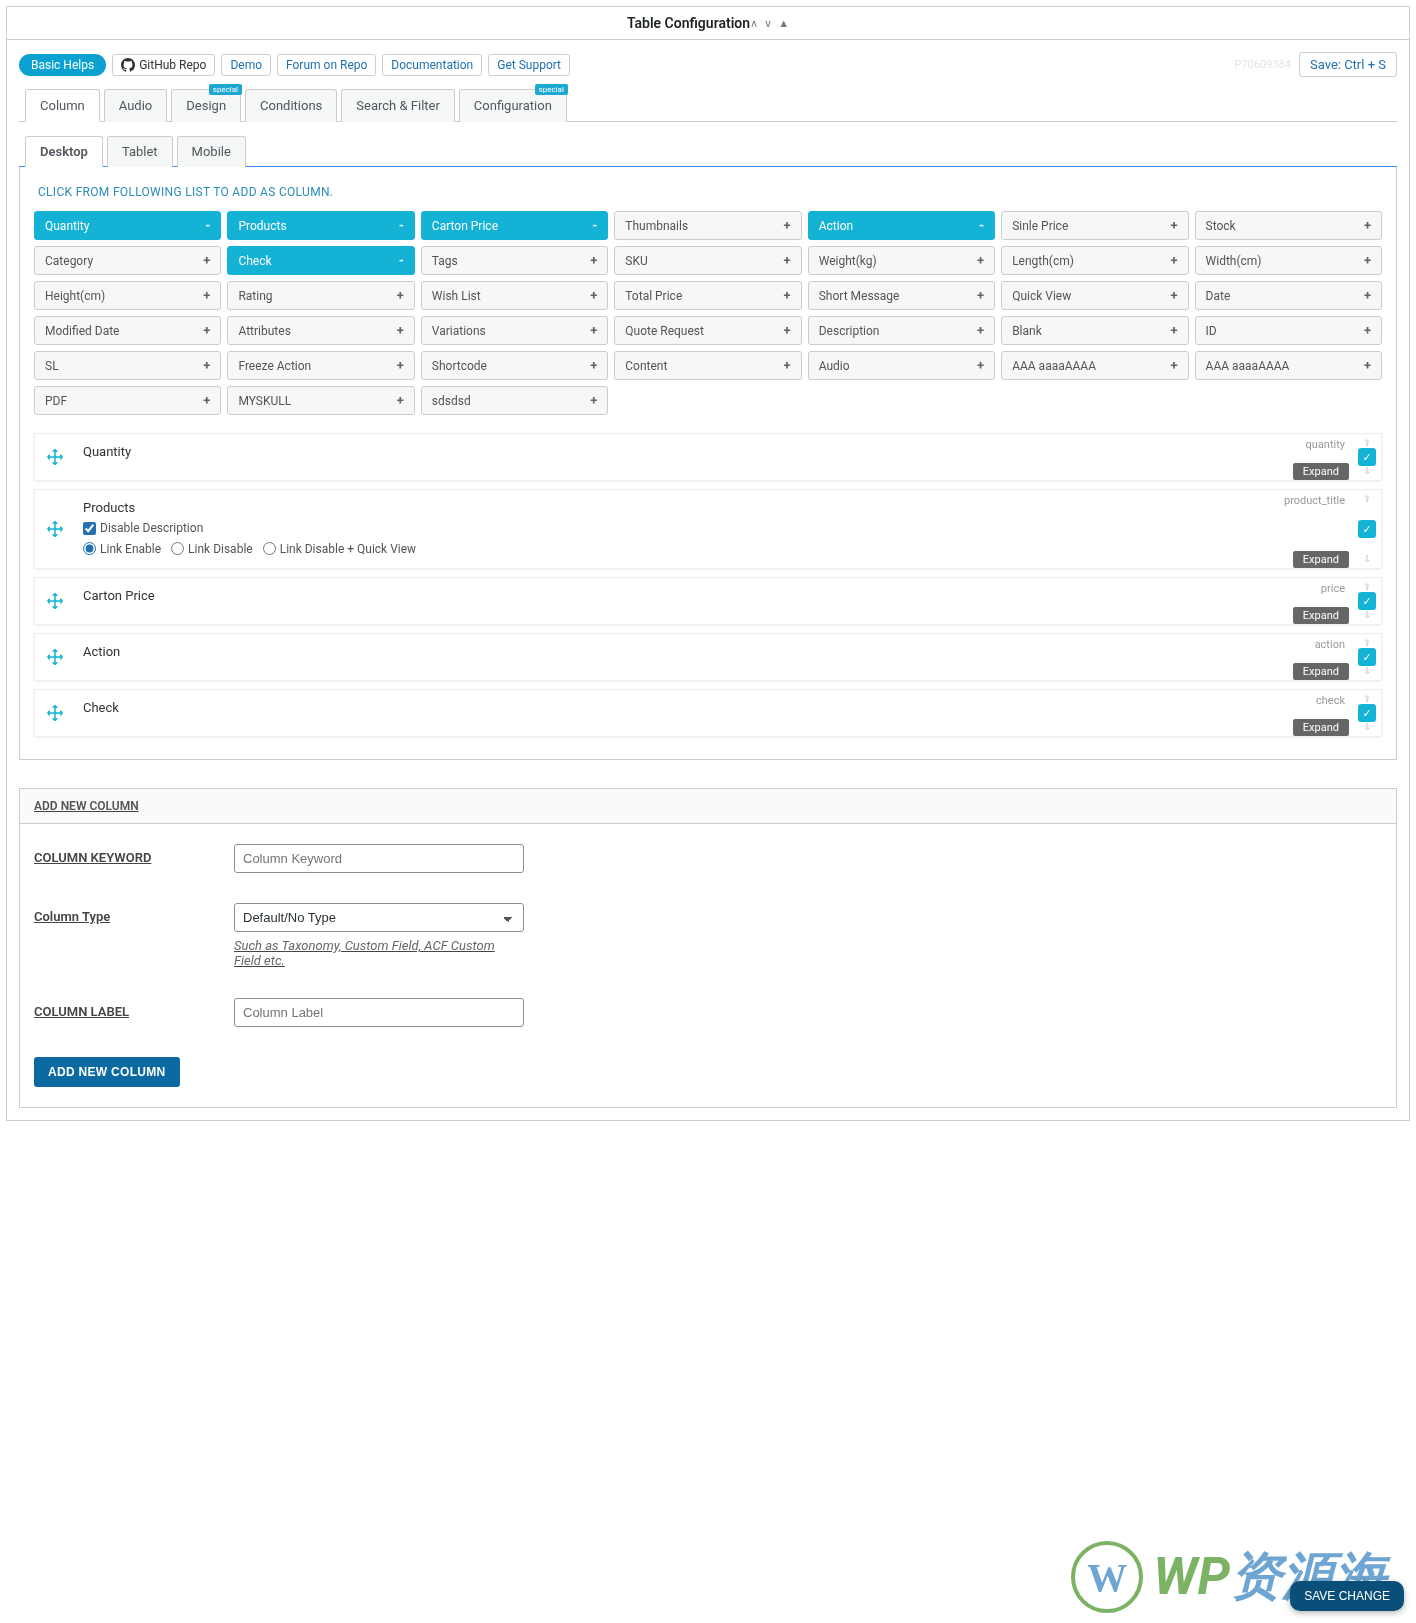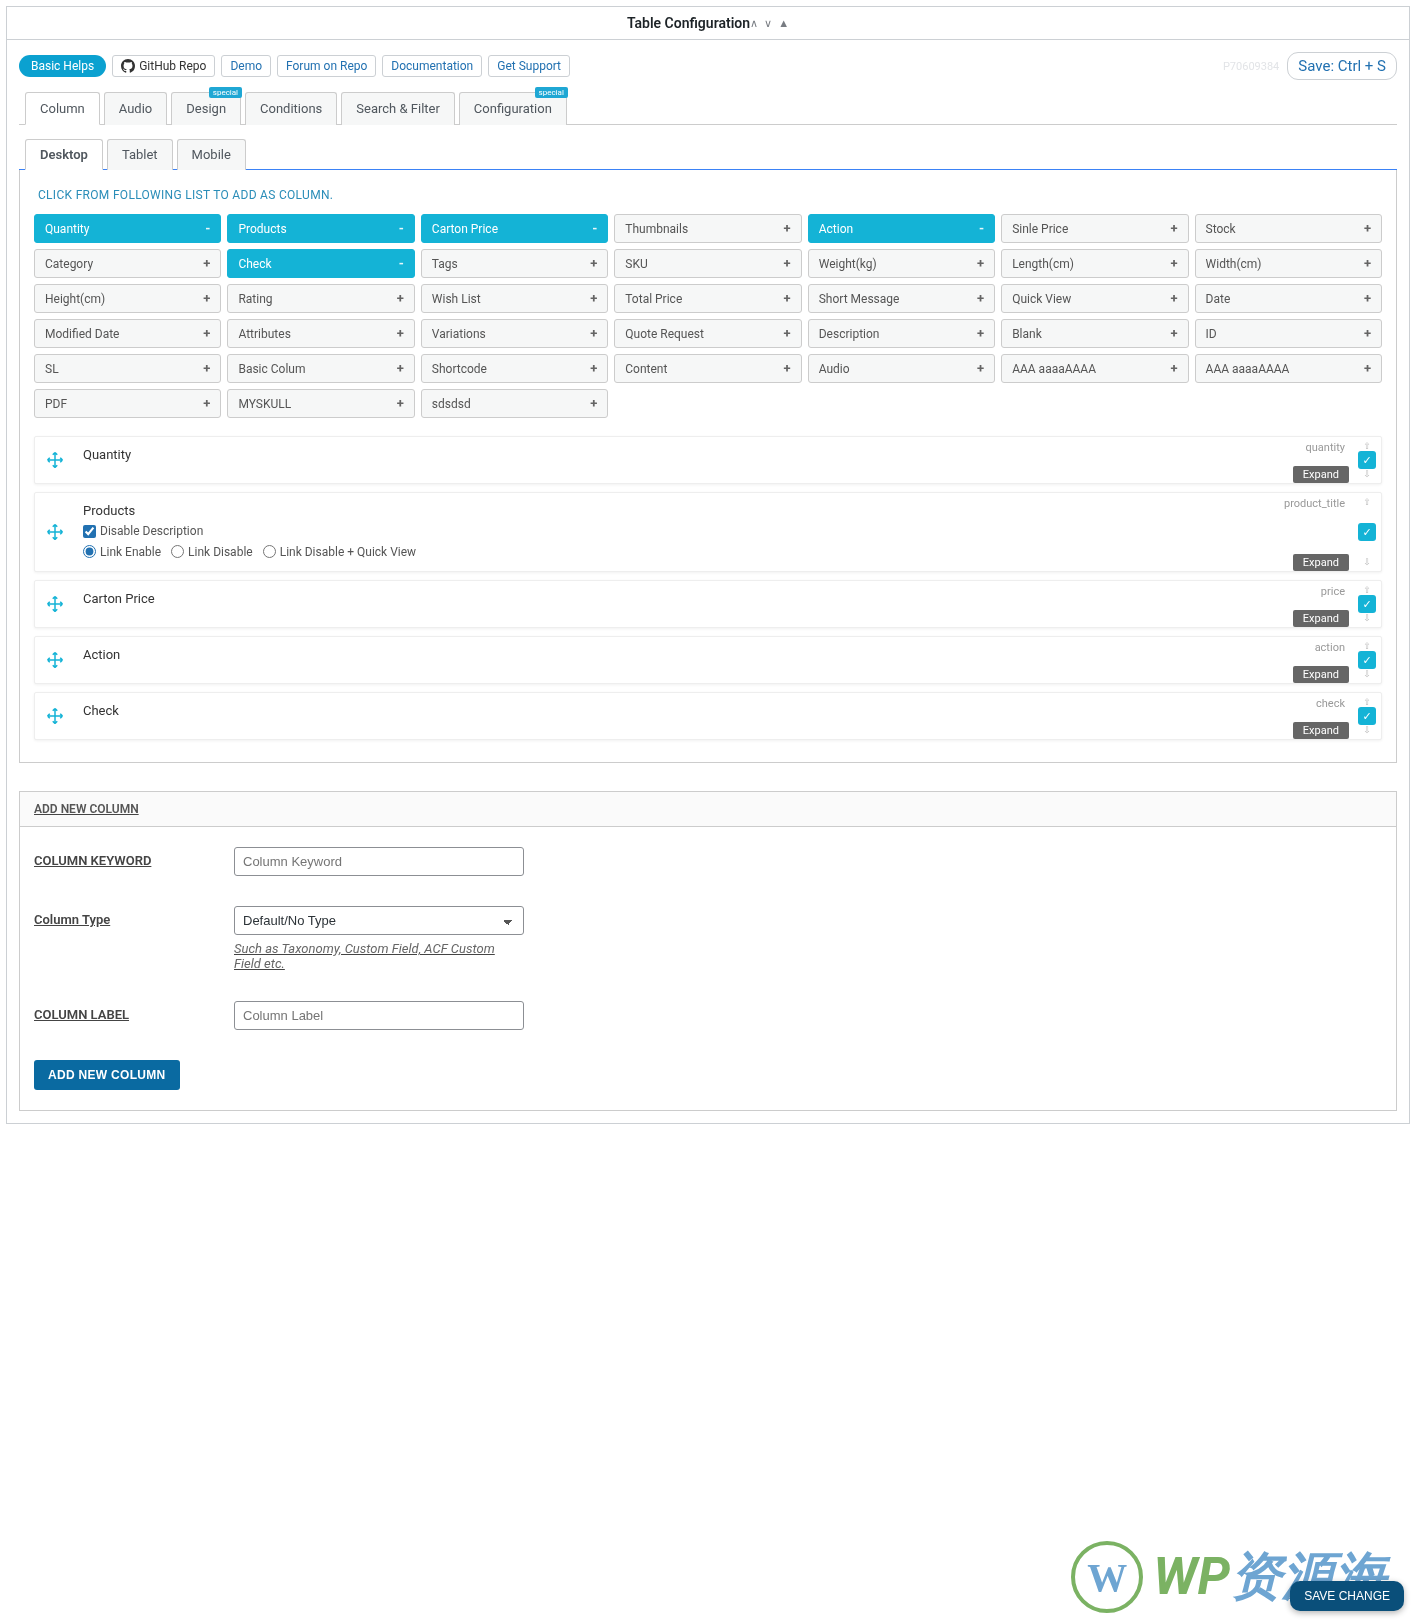--- a/index.html
+++ b/index.html
@@ -11,21 +11,21 @@
 .meta-controls span { cursor: pointer; font-size: 11px; }
 .meta-body { padding: 12px; }
 .top-links { display: flex; align-items: center; justify-content: space-between; margin-bottom: 12px; }
 .top-links-left { display: flex; align-items: center; gap: 6px; }
 .pill { display: inline-block; padding: 4px 12px; border-radius: 12px; background: #0ba1d0; color: #fff; font-size: 12px; }
 .link-box { display: inline-flex; align-items: center; gap: 4px; padding: 3px 8px; border: 1px solid #ccd0d4; border-radius: 3px; color: #2271b1; font-size: 12px; cursor: pointer; }
 .link-box.gh { color: #333; }
 .link-box.gh svg { width: 14px; height: 14px; }
 .top-links-right { display: flex; align-items: center; gap: 8px; }
 .faded-id { color: #e2e4e7; font-size: 11px; }
-.save-hint { border: 1px solid #ccd0d4; border-radius: 11px; padding: 4px 10px; color: #2271b1; font-size: 15px; cursor: pointer; }
+.save-hint { border: 1px solid #ccd0d4; border-radius: 3px; padding: 4px 10px; color: #2271b1; font-size: 13px; cursor: pointer; }
 .main-tabs { display: flex; border-bottom: 1px solid #ccc; margin-bottom: 14px; padding-left: 6px; }
 .main-tab { position: relative; padding: 8px 14px; border: 1px solid #ccc; border-bottom: none; background: #f6f7f7; margin-right: 4px; margin-bottom: -1px; border-radius: 3px 3px 0 0; cursor: pointer; color: #50575e; font-size: 13px; }
 .main-tab.active { background: #fff; border-bottom: 1px solid #fff; }
 .tab-badge { position: absolute; top: -6px; right: -2px; background: #1fa7d4; color: #fff; font-size: 8px; padding: 1px 4px; border-radius: 2px; }
 .section-title { color: #2a8db8; font-size: 18px; font-weight: 400; letter-spacing: 0.5px; margin: 6px 0 14px 2px; }
 .device-tabs { display: flex; border-bottom: 1px solid #3b82f6; padding-left: 6px; text-align: center; }
 .device-tab { padding: 7px 14px; border: 1px solid #ccc; border-bottom: none; background: #f6f7f7; margin-right: 4px; margin-bottom: -1px; border-radius: 3px 3px 0 0; cursor: pointer; color: #50575e; font-size: 13px; }
 .device-tab.active { background: #fff; border-bottom: 1px solid #fff; font-weight: 600; }
 .device-panel { border: 1px solid #ccc; border-top: none; padding: 14px; }
 .hint { color: #2a8db8; font-size: 12px; letter-spacing: 0.3px; margin: 4px 0 12px 4px; }
@@ -225,21 +225,21 @@
           </div>
           <div class="chip">
             <span>ID</span>
             <span class="sign">+</span>
           </div>
           <div class="chip">
             <span>SL</span>
             <span class="sign">+</span>
           </div>
           <div class="chip">
-            <span>Basic Colum</span>
+            <span>Freeze Action</span>
             <span class="sign">+</span>
           </div>
           <div class="chip">
             <span>Shortcode</span>
             <span class="sign">+</span>
           </div>
           <div class="chip">
             <span>Content</span>
             <span class="sign">+</span>
           </div>

